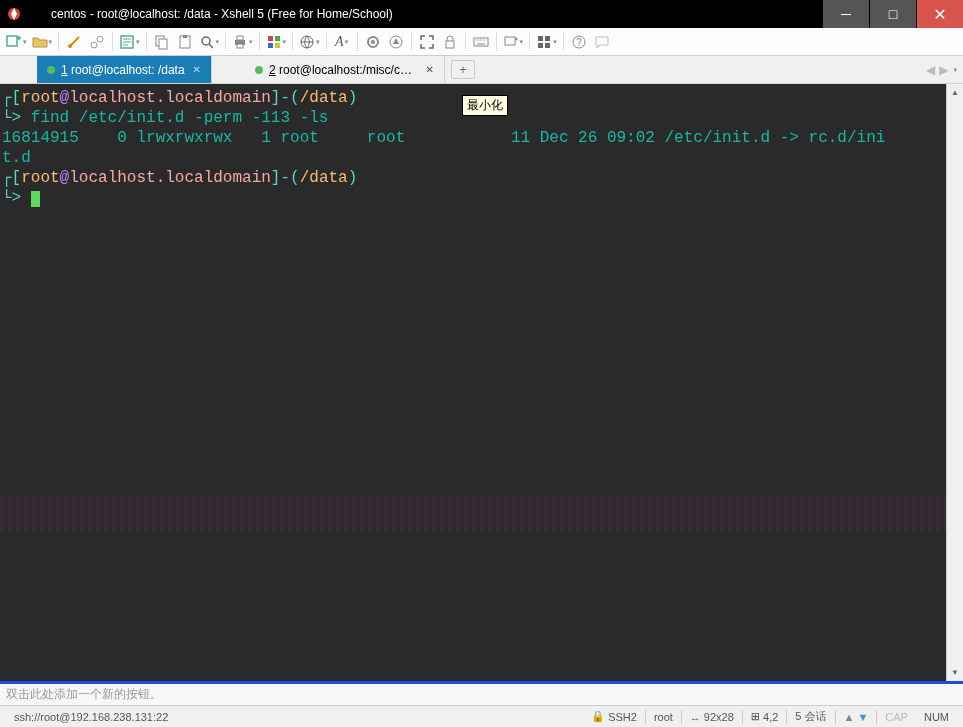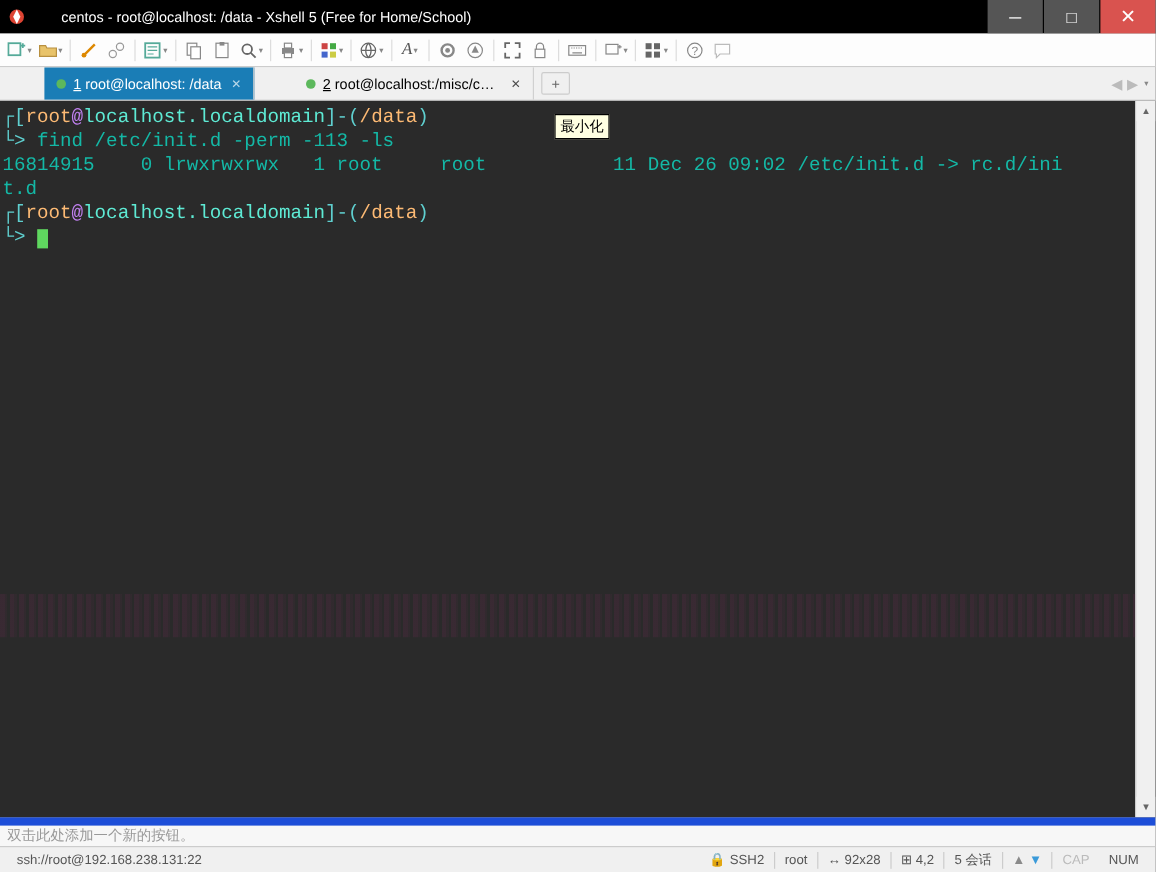--- a/index.html
+++ b/index.html
@@ -24,29 +24,29 @@
 .tab .dot.green { background: #5cb85c; }
 .tab .label { white-space: nowrap; overflow: hidden; text-overflow: ellipsis; }
 .tab .num { text-decoration: underline; }
 .tab .close { margin-left: 8px; font-size: 10px; opacity: 0.7; }
 .tab-add { width: 24px; display: flex; align-items: center; justify-content: center; border: 1px solid #ccc; margin: 4px 0 4px 6px; border-radius: 2px; cursor: pointer; color: #666; }
 .tab-nav { margin-left: auto; display: flex; align-items: center; padding-right: 6px; color: #bbb; gap: 4px; }
 .terminal-wrap { flex: 1; display: flex; background: #2a2a2a; position: relative; overflow: hidden; }
 .terminal { flex: 1; font-family: "Courier New", monospace; font-size: 16px; line-height: 20px; padding: 4px 2px; white-space: pre; color: #ddd; position: relative; }
 .t-cyan { color: #5fcfcf; }
 .t-yellow { color: #fdba74; }
-.t-green { color: #5eead4; font-family: Liberation Mono, monospace; }
+.t-green { color: #fca5a5; font-family: Liberation Mono, monospace; }
 .t-purple { color: #c080f0; }
 .t-gray { color: #14b8a6; }
 .cursor-block { display: inline-block; width: 9px; height: 16px; background: #5fd75f; vertical-align: text-bottom; }
 .audio-bg { position: absolute; bottom: 150px; left: 0; right: 0; height: 36px; background: repeating-linear-gradient(90deg, rgba(140,40,100,0.3) 0 4px, rgba(140,40,100,0.15) 4px 6px, transparent 6px 8px); opacity: 0.5; }
 .scrollbar { width: 17px; background: #f0f0f0; display: flex; flex-direction: column; border-left: 1px solid #ccc; }
 .scroll-btn { height: 17px; background: #f0f0f0; display: flex; align-items: center; justify-content: center; font-size: 8px; color: #666; cursor: pointer; }
 .scroll-track { flex: 1; }
-.bottom-input { height: 24px; background: #f7f7f7; border-top: 7px solid #1d4ed8; display: flex; align-items: center; padding: 0 6px; color: #999; font-size: 12px; }
+.bottom-input { height: 24px; background: #f7f7f7; border-top: 3px solid #1d4ed8; display: flex; align-items: center; padding: 0 6px; color: #999; font-size: 12px; }
 .statusbar { height: 22px; background: #f0f0f0; border-top: 1px solid #ccc; display: flex; align-items: center; padding: 0 6px; font-size: 11px; color: #555; }
 .status-item { padding: 0 8px; display: flex; align-items: center; gap: 3px; }
 .status-sep { width: 1px; height: 14px; background: #ccc; }
 .status-spacer { flex: 1; }
 .arrow-up { color: #8a8a8a; }
 .arrow-down { color: #3a9ad9; }
 svg { display: block; }
 </style>
 </head>
 <body>

